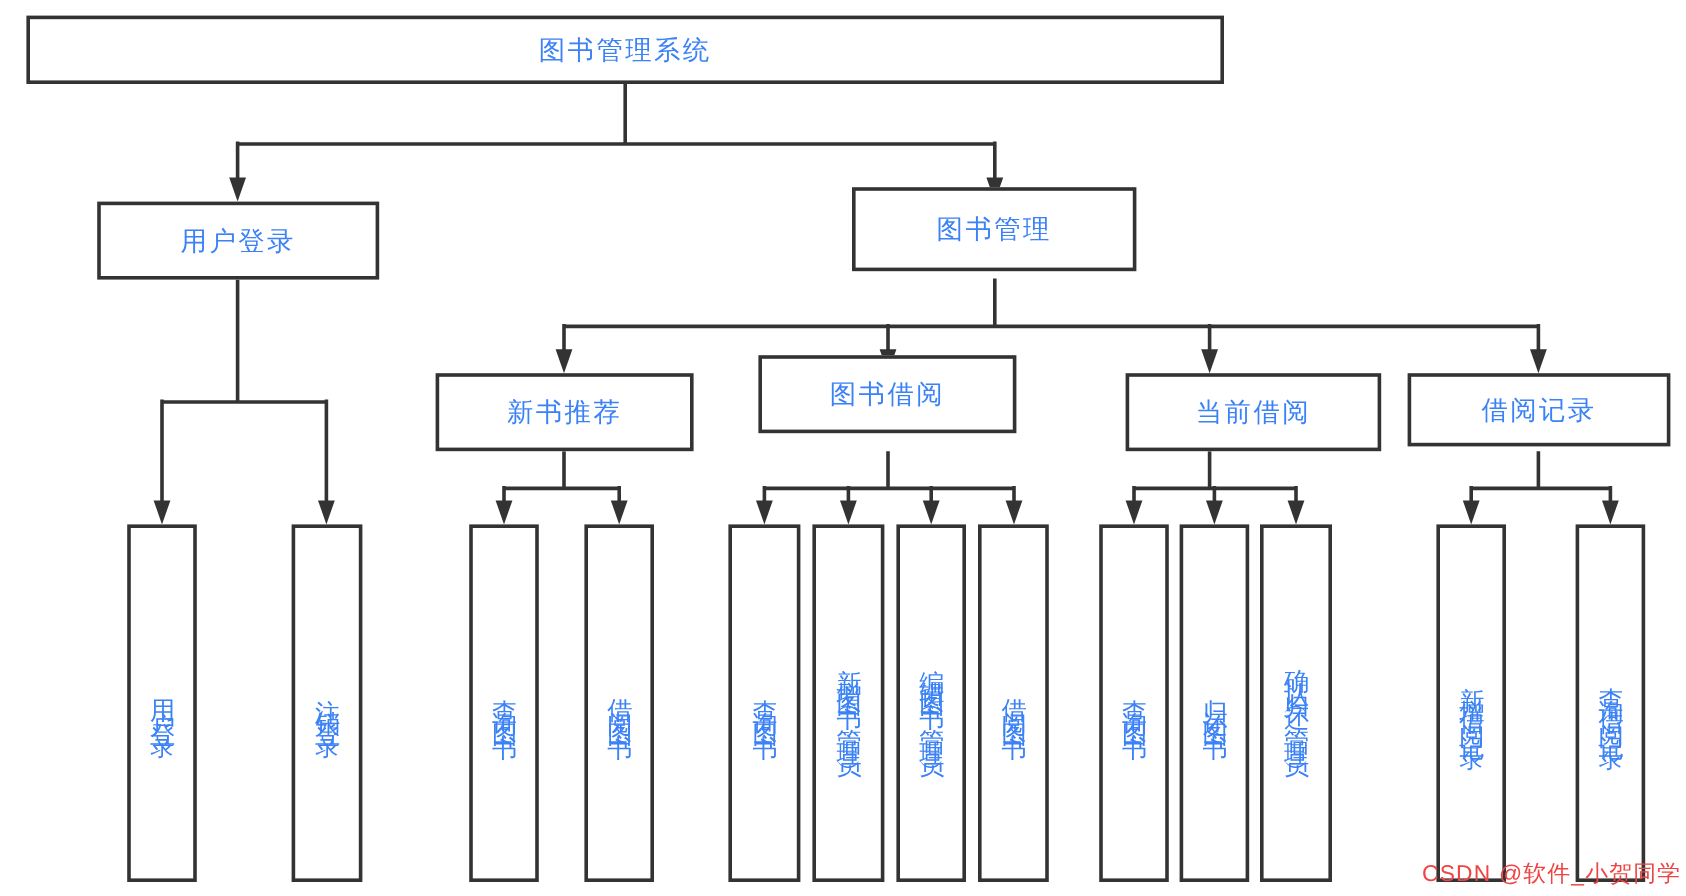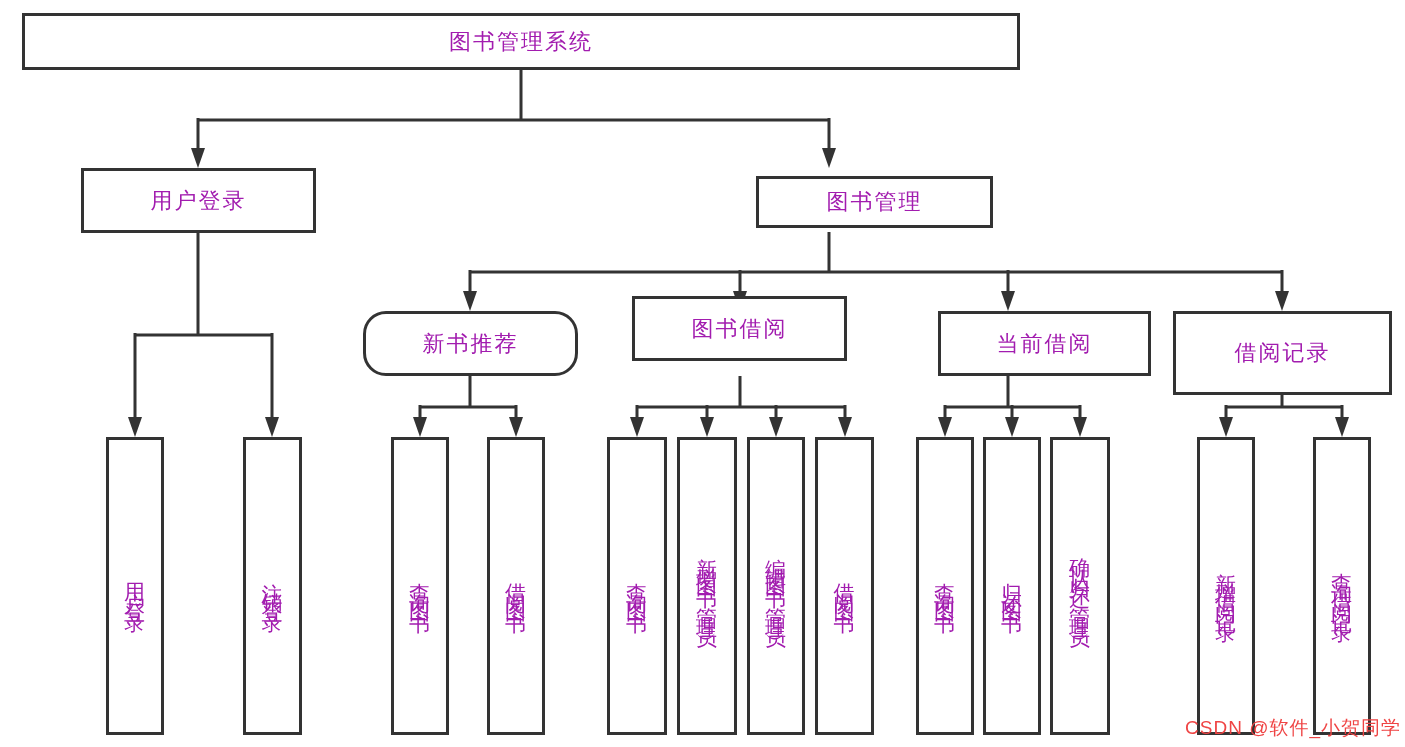--- a/index.html
+++ b/index.html
@@ -15,21 +15,21 @@
     pointer-events:none;
   }
   .node{
     position:absolute;
     box-sizing:border-box;
     border:3px solid #333333;
     background:#ffffff;
     display:flex;
     align-items:center;
     justify-content:center;
-    color:#a21caf;
+    color:#3b82f6;
     text-align:center;
   }
   .node.h{
     font-size:22px;
     letter-spacing:2px;
     white-space:nowrap;
   }
   .node.v{
     writing-mode:vertical-rl;
     font-size:21px;
@@ -102,26 +102,26 @@
       <polygon points="1005,417 1019,417 1012,437"></polygon>
       <polygon points="1073,417 1087,417 1080,437"></polygon>
       <polygon points="1219,417 1233,417 1226,437"></polygon>
       <polygon points="1335,417 1349,417 1342,437"></polygon>
     </g>
   </svg>
 
   <div class="node h" style="left:22px;top:13px;width:998px;height:57px;">图书管理系统</div>
 
   <div class="node h" style="left:81px;top:168px;width:235px;height:65px;">用户登录</div>
-  <div class="node h" style="left:710px;top:176px;width:237px;height:52px;margin-left:46px;">图书管理</div>
+  <div class="node h" style="left:710px;top:156px;width:237px;height:70px;">图书管理</div>
 
-  <div class="node h" style="left:363px;top:311px;width:215px;height:65px;border-radius:23px;">新书推荐</div>
+  <div class="node h" style="left:363px;top:311px;width:215px;height:65px;">新书推荐</div>
   <div class="node h" style="left:632px;top:296px;width:215px;height:65px;">图书借阅</div>
   <div class="node h" style="left:902px;top:311px;width:213px;height:65px;margin-left:36px;">当前借阅</div>
-  <div class="node h" style="left:1173px;top:311px;width:219px;height:84px;">借阅记录</div>
+  <div class="node h" style="left:1173px;top:311px;width:219px;height:61px;">借阅记录</div>
 
   <div class="node v" style="left:106px;top:437px;width:58px;height:298px;">用户登录</div>
   <div class="node v" style="left:243px;top:437px;width:59px;height:298px;">注销登录</div>
 
   <div class="node v" style="left:391px;top:437px;width:58px;height:298px;">查询图书</div>
   <div class="node v" style="left:487px;top:437px;width:58px;height:298px;">借阅图书</div>
 
   <div class="node v" style="left:607px;top:437px;width:60px;height:298px;">查询图书</div>
   <div class="node v" style="left:677px;top:437px;width:60px;height:298px;">新增图书（管理员）</div>
   <div class="node v" style="left:747px;top:437px;width:58px;height:298px;">编辑图书（管理员）</div>

